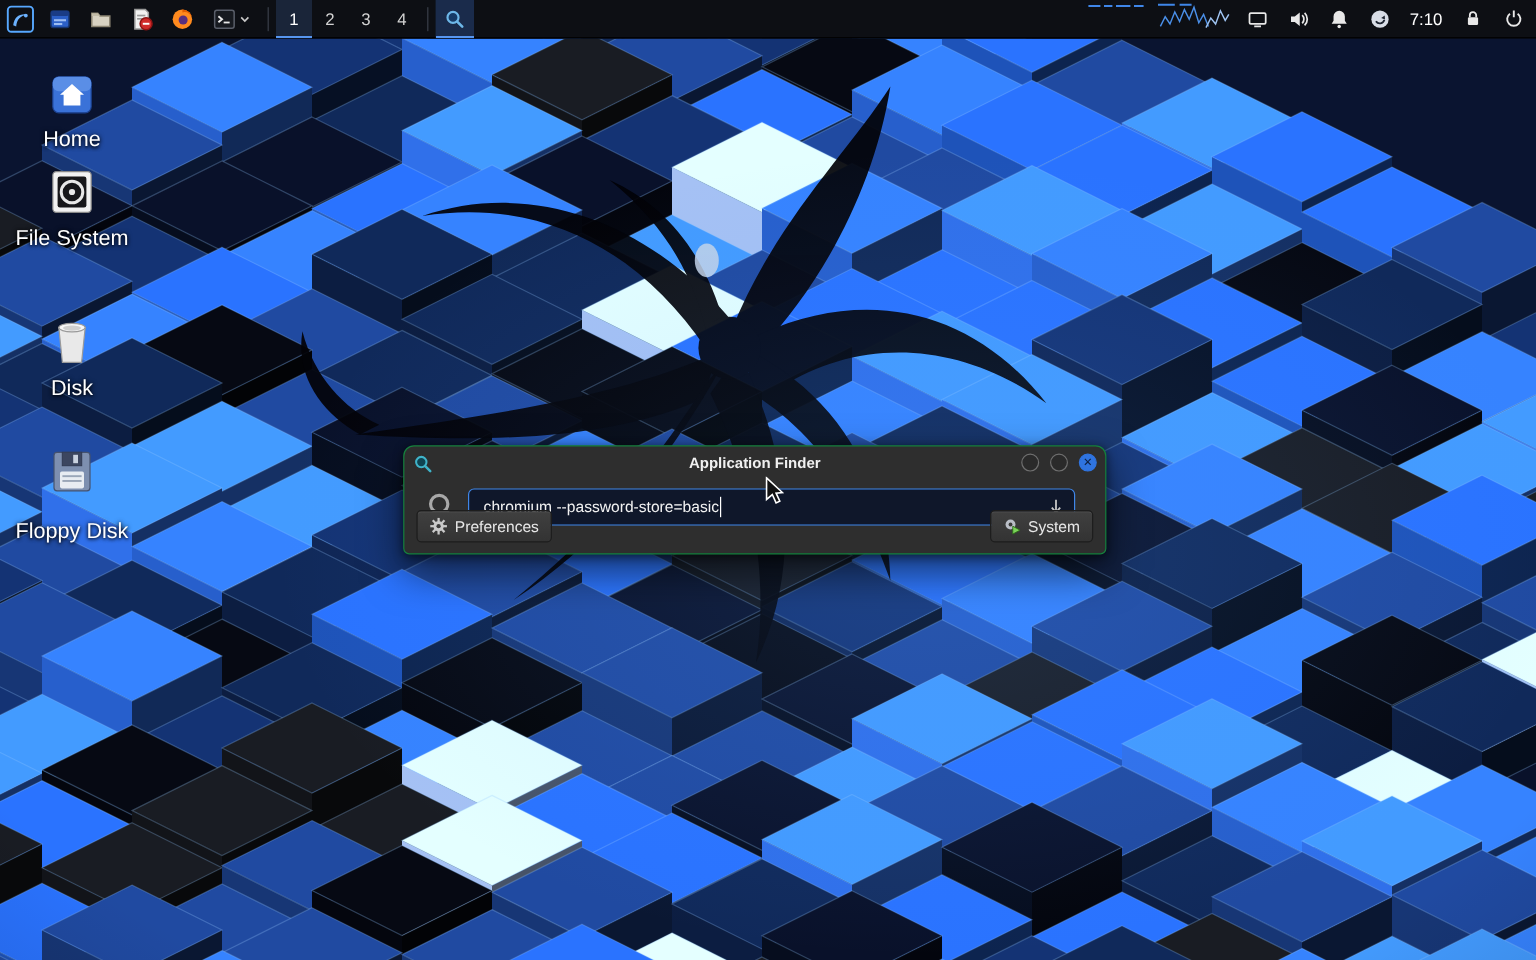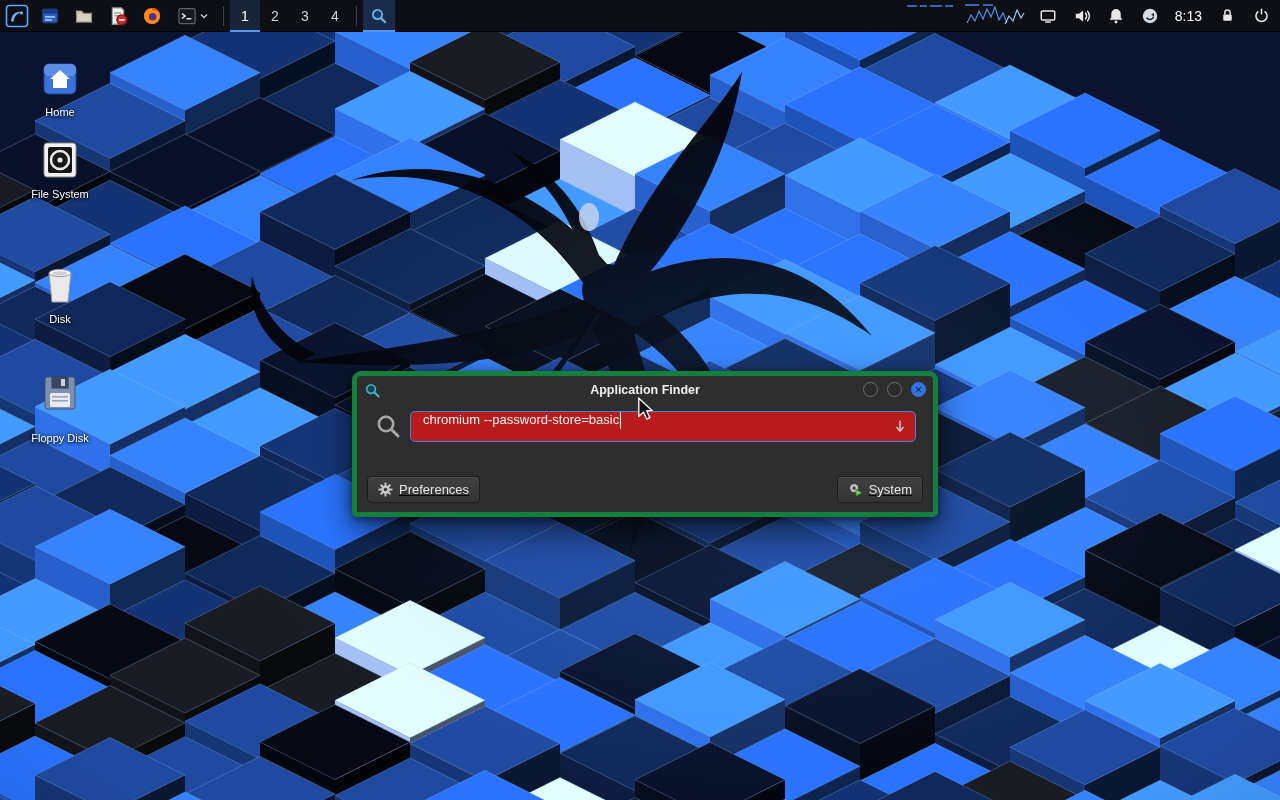--- a/index.html
+++ b/index.html
@@ -25,41 +25,41 @@
   .ws.active { color:#fff; background:rgba(90,140,230,0.18); box-shadow:inset 0 -2px 0 #5796f0; }
   .task-btn { width:32px; height:32px; display:flex; align-items:center; justify-content:center;
     background:rgba(60,120,220,0.28); box-shadow:inset 0 -2px 0 #5796f0; }
   .spacer { flex:1; }
   .clock { color:#fff; font-size:14px; margin:0 8px; }
   .monitor { margin-right:6px; }
 
   
   .dicon { position:absolute; width:88px; display:flex; flex-direction:column; align-items:center; gap:8px; z-index:5; }
   .dicon .glyph { width:46px; height:40px; display:flex; align-items:flex-end; justify-content:center; }
-  .dicon .lbl { color:#fff; font-size:11px; text-shadow:0 1px 3px rgba(0,0,0,0.95), 0 0 4px rgba(0,0,0,0.7); white-space:nowrap; }
+  .dicon .lbl { color:#fff; font-size:18px; text-shadow:0 1px 3px rgba(0,0,0,0.95), 0 0 4px rgba(0,0,0,0.7); white-space:nowrap; }
 
   
-  #finder { position:absolute; left:352px; top:371px; width:586px; height:146px; background:#2e2e2e;
-    border:5px solid #15803d; border-radius:9px 9px 5px 5px; z-index:30;
+  #finder { position:absolute; left:336px; top:371px; width:586px; height:91px; background:#2e2e2e;
+    border:1px solid #15803d; border-radius:9px 9px 5px 5px; z-index:30;
     box-shadow:0 14px 34px rgba(0,0,0,0.6), 0 2px 8px rgba(0,0,0,0.5); }
   .titlebar { position:relative; height:28px; display:flex; align-items:center; padding:0 7px; }
   .title { position:absolute; left:0; right:0; text-align:center; color:#f0f0f0; font-size:12.5px; font-weight:bold; pointer-events:none; }
   .winbtns { position:absolute; right:7px; top:6px; display:flex; gap:9px; align-items:center; }
   .wbtn { width:15px; height:15px; border-radius:50%; }
   .wbtn.dim { background:#2a2a2a; border:1.5px solid #6f6f6f; }
   .wbtn.close { background:#2f74e0; border:1.5px solid #2f74e0; color:#0e2142; font-size:9.5px; font-weight:bold;
     display:flex; align-items:center; justify-content:center; line-height:1; }
   .searchrow { position:absolute; left:0; top:32px; width:100%; height:36px; display:flex; align-items:center; }
   .big-mag { margin-left:18px; margin-right:8px; }
-  .fake-input { position:relative; width:506px; height:31px; background:#b91c1c; border:1.5px solid #3f86e8;
-    border-radius:5px; display:flex; padding:0 28px 0 12px; }
+  .fake-input { position:relative; width:506px; height:31px; background:#0f172a; border:1.5px solid #3f86e8;
+    border-radius:5px; display:flex; align-items:center; padding:0 28px 0 12px; }
   .fake-input .txt { color:#f2f2f2; font-size:13px; white-space:pre; }
   .caret { width:1px; height:17px; background:#fff; margin-left:1px; }
   .combo-arrow { position:absolute; right:7px; top:6px; }
-  .btnrow { position:absolute; left:0; bottom:9px; width:100%; padding:0 10px; display:flex; justify-content:space-between;text-decoration:underline; }
+  .btnrow { position:absolute; left:0; bottom:9px; width:100%; padding:0 10px; display:flex; justify-content:space-between; }
   .gbtn { height:27px; display:flex; align-items:center; gap:6px; padding:0 10px; border-radius:4px;
     background:linear-gradient(#404040,#333333); border:1px solid #1d1d1d;
     box-shadow:inset 0 1px 0 rgba(255,255,255,0.07); color:#e8e8e8; font-size:13px; }
 
   
   #cursor { position:absolute; left:636px; top:397px; z-index:99; pointer-events:none; }
 </style>
 </head>
 <body>
 
@@ -982,21 +982,21 @@
   </div>
 
   <div class="picon">
     <svg width="18" height="18" viewBox="0 0 16 16">
       <circle cx="8" cy="8" r="6.4" fill="#d8dde6"></circle>
       <path d="M5 9.5 a3.4 3.4 0 0 0 6.2 -1" fill="none" stroke="#1d2430" stroke-width="1.4"></path>
       <path d="M11.5 5.2 l0.2 3 -2.8 -1" fill="#1d2430"></path>
     </svg>
   </div>
 
-  <div class="clock">8:13</div>
+  <div class="clock">7:10</div>
 
   <div class="picon">
     <svg width="17" height="17" viewBox="0 0 16 16">
       <rect x="4" y="7" width="8" height="6" rx="1" fill="#e8e8e8"></rect>
       <path d="M5.5 7 V5.4 a2.5 2.5 0 0 1 5 0 V7" fill="none" stroke="#e8e8e8" stroke-width="1.4"></path>
     </svg>
   </div>
 
   <div class="picon" style="margin-right:4px">
     <svg width="17" height="17" viewBox="0 0 16 16">

